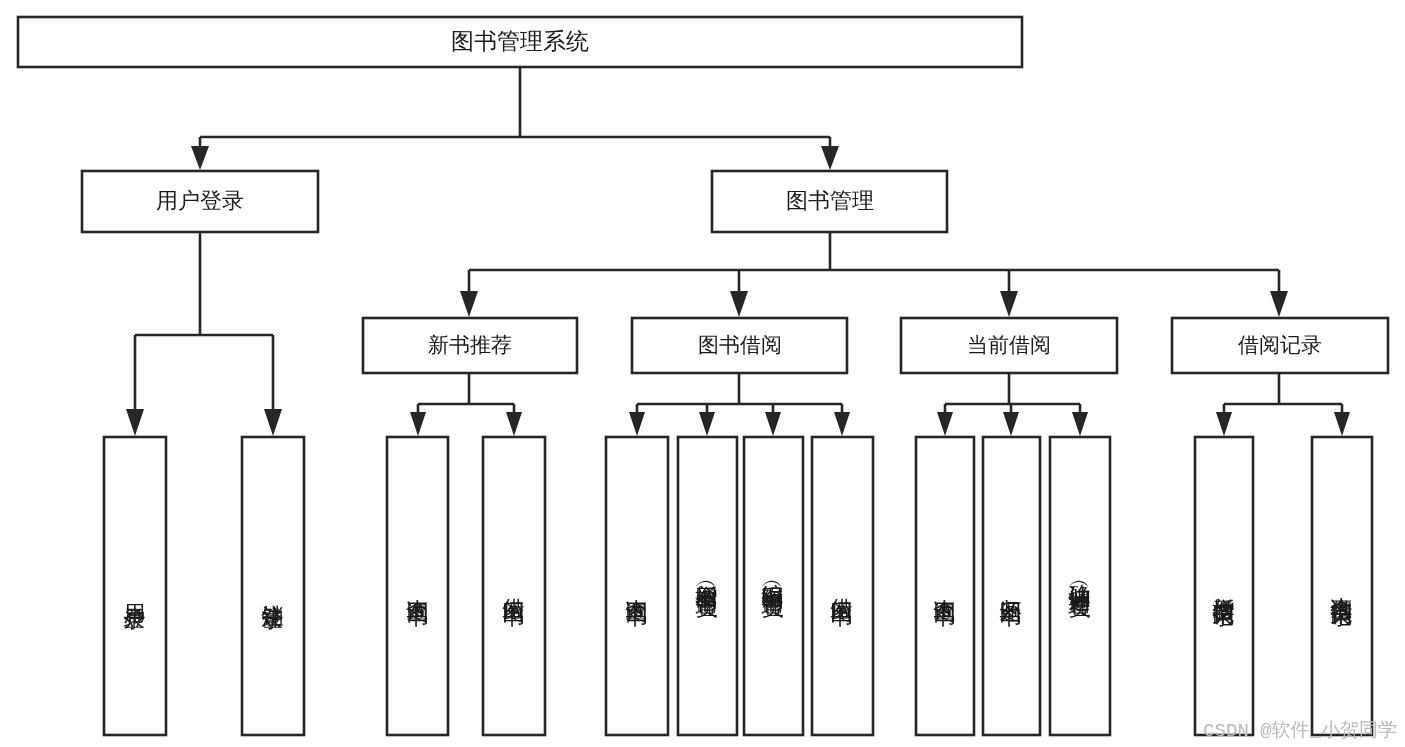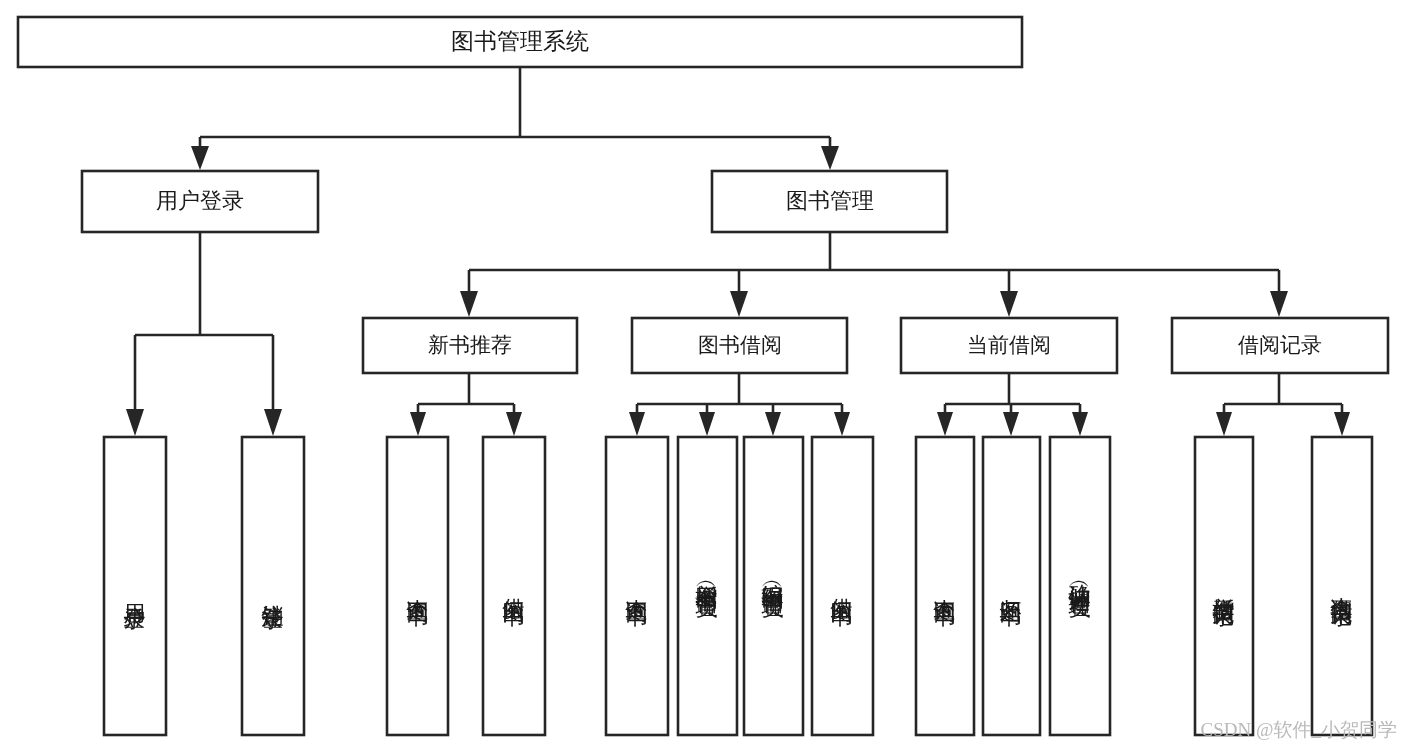--- a/index.html
+++ b/index.html
@@ -54,21 +54,21 @@
     stroke-linecap: butt;
   }
   .arrow-head {
     fill: #262626;
     stroke: none;
   }
   .watermark {
     position: absolute;
     right: 8px;
     bottom: 4px;
-    font-family: Liberation Serif, serif;
+    font-family: Liberation Mono, monospace;
     font-size: 19px;
     color: #b9b9b9;
     white-space: nowrap;
     pointer-events: none;
   }
 </style>
 </head>
 <body>
 
 <div id="diagram-root">

